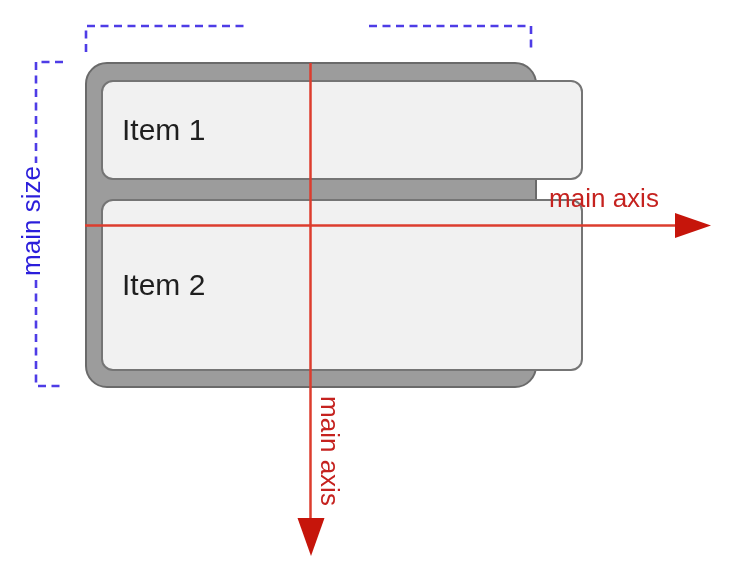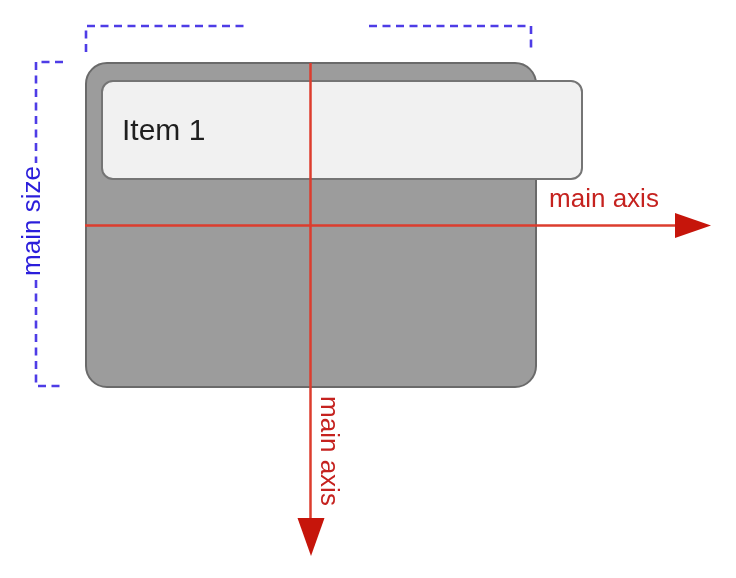--- a/index.html
+++ b/index.html
@@ -86,20 +86,23 @@
 </style>
 </head>
 <body>
 
 <div class="canvas">
 
   <div class="flex-container">
     <div class="flex-item item-1">
       <span>Item 1</span>
     </div>
+    <div class="flex-item item-2">
+      <span>Item 2</span>
+    </div>
   </div>
 
   <svg class="annotations" viewBox="0 0 736 578" xmlns="http://www.w3.org/2000/svg">
 
     <path class="blue-dash" d="M 86 52 L 86 26 L 245 26"></path>
     <path class="blue-dash" d="M 369 26 L 531 26 L 531 49"></path>
 
     <path class="blue-dash" d="M 63 62 L 36 62 L 36 163"></path>
     <path class="blue-dash" d="M 36 280 L 36 386 L 65 386"></path>
 

